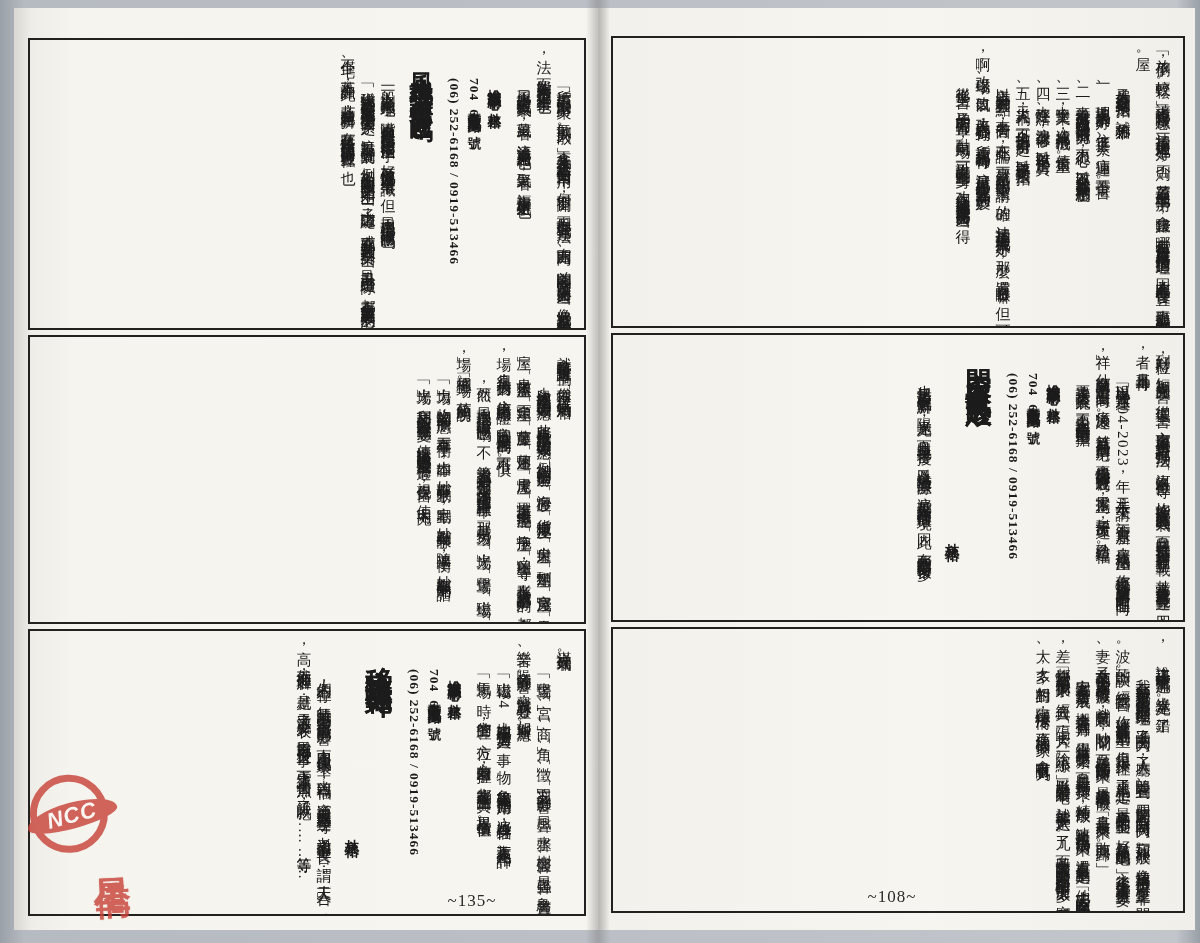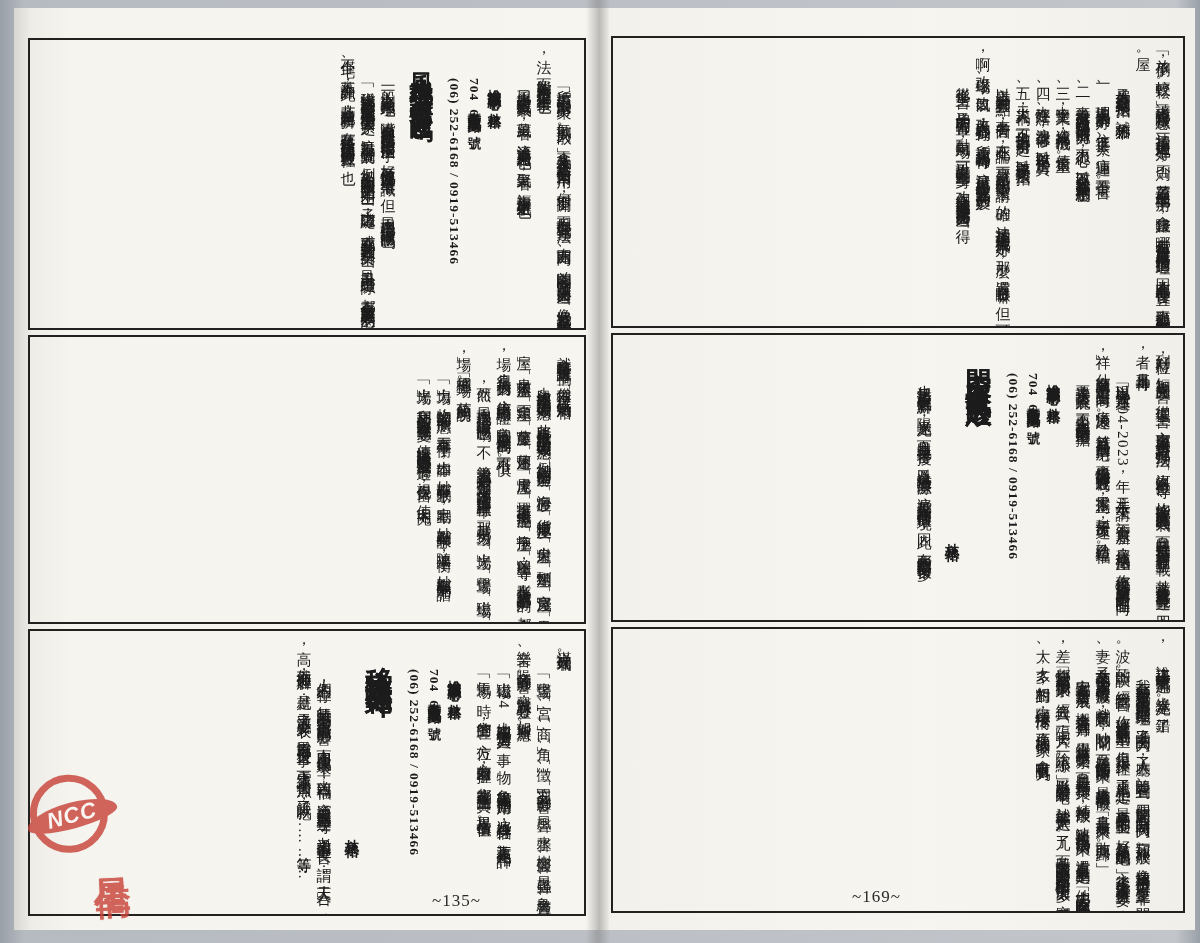--- a/index.html
+++ b/index.html
@@ -75,21 +75,21 @@
     letter-spacing:2px;
     padding-top:188px;
     font-weight:bold;
   }
 
   .page-number {
     position:absolute;
     font-size:17px;
     letter-spacing:1px;
     color:#2a2a2a;
-    width:80px; 
+    width:80px; text-align:center;
   }
   .page-number.n-left  { left:432px; top:891px; }
   .page-number.n-right { left:852px; top:887px; }
 
   
   .stamp {
     position:absolute; left:26px; top:772px; width:118px; height:164px;
     opacity:.82; pointer-events:none; transform:rotate(-3deg);
   }
   .stamp .ring {
@@ -187,21 +187,21 @@
   <div class="band b3">
       <p class="body">，說這樣子才能空氣流通，光線充足。錯了！</p>
       <p class="body ind">我在台南縣新市鄉為李先生的魚塭別墅勘察地理，進了玄關大門，入了大廳，隨即看到三、四個房間在同一方向朝向大門，宛如旅社一般。像這種格局正應了「口多生是非，門衝惹風波。」的斷訣。經我斷言：「你建這麼富麗堂皇的別墅，但是很少來往，來了就馬上想走，最享受的是你的長工，好像是為他建的吧！」之後李先生才道出事實原委，李家夫妻、子女及他的父母大人如果來這裡渡假，就會鬧意氣，吵吵鬧鬧，而且消化性疾病隨踵而來，最後總是不歡而散，真是「乘興而來，敗興而歸。」</p>
       <p class="body ind">安定鄉黃女士新居落成，搬進去住了五個月，覺得越來手頭越緊，而且每天都無精打采，精神渙散，連醫生也找不出病因來。還有更嚴重的是，他丈夫「回家吃晚餐」的實績愈來愈差，都快變成「似曾相似的人」了！經典云：「陽宅一大片，陰宅一小線。」以形勢來察看陽宅，就能掌握十之八、九了。而黃女士的陽宅形勢是敗在門路對衝的情況太多，窗戶也開得太大、太多，相對的，顯得悽涼冷情，像這樣的一個家，會有吸引力嗎？</p>
     </div>
 </div>
 
 <div class="gutter"></div>
 
 <div class="page-number n-left">~135~</div>
-<div class="page-number n-right">~169~</div>
+<div class="page-number n-right">~108~</div>
 
 <div class="stamp">
   <div class="ring"></div>
   <div class="swoosh">
     <span class="ncc">NCC</span>
   </div>
   <div class="zh">星僑</div>
 </div>
 
 </body></html>

